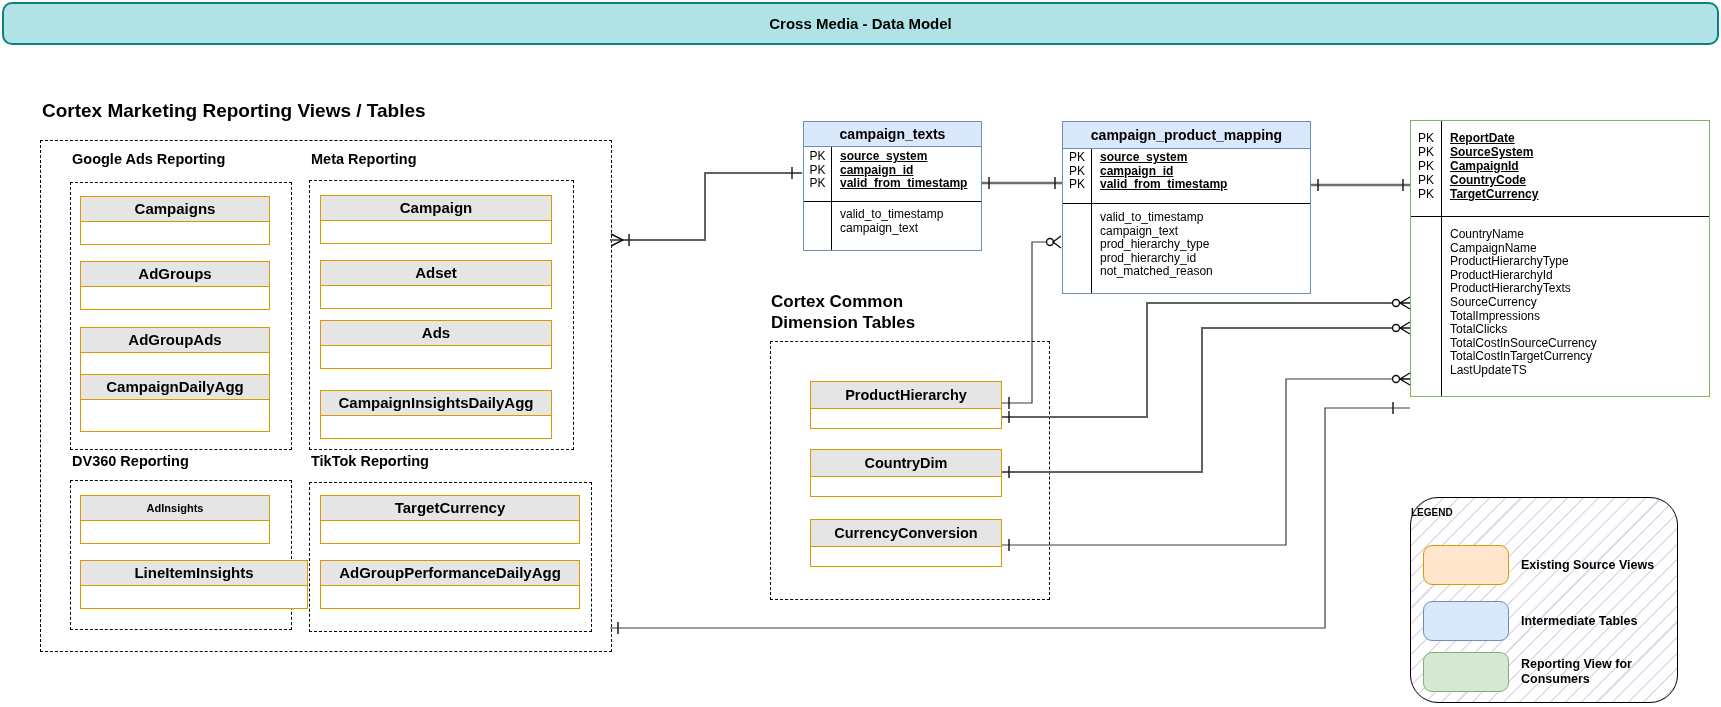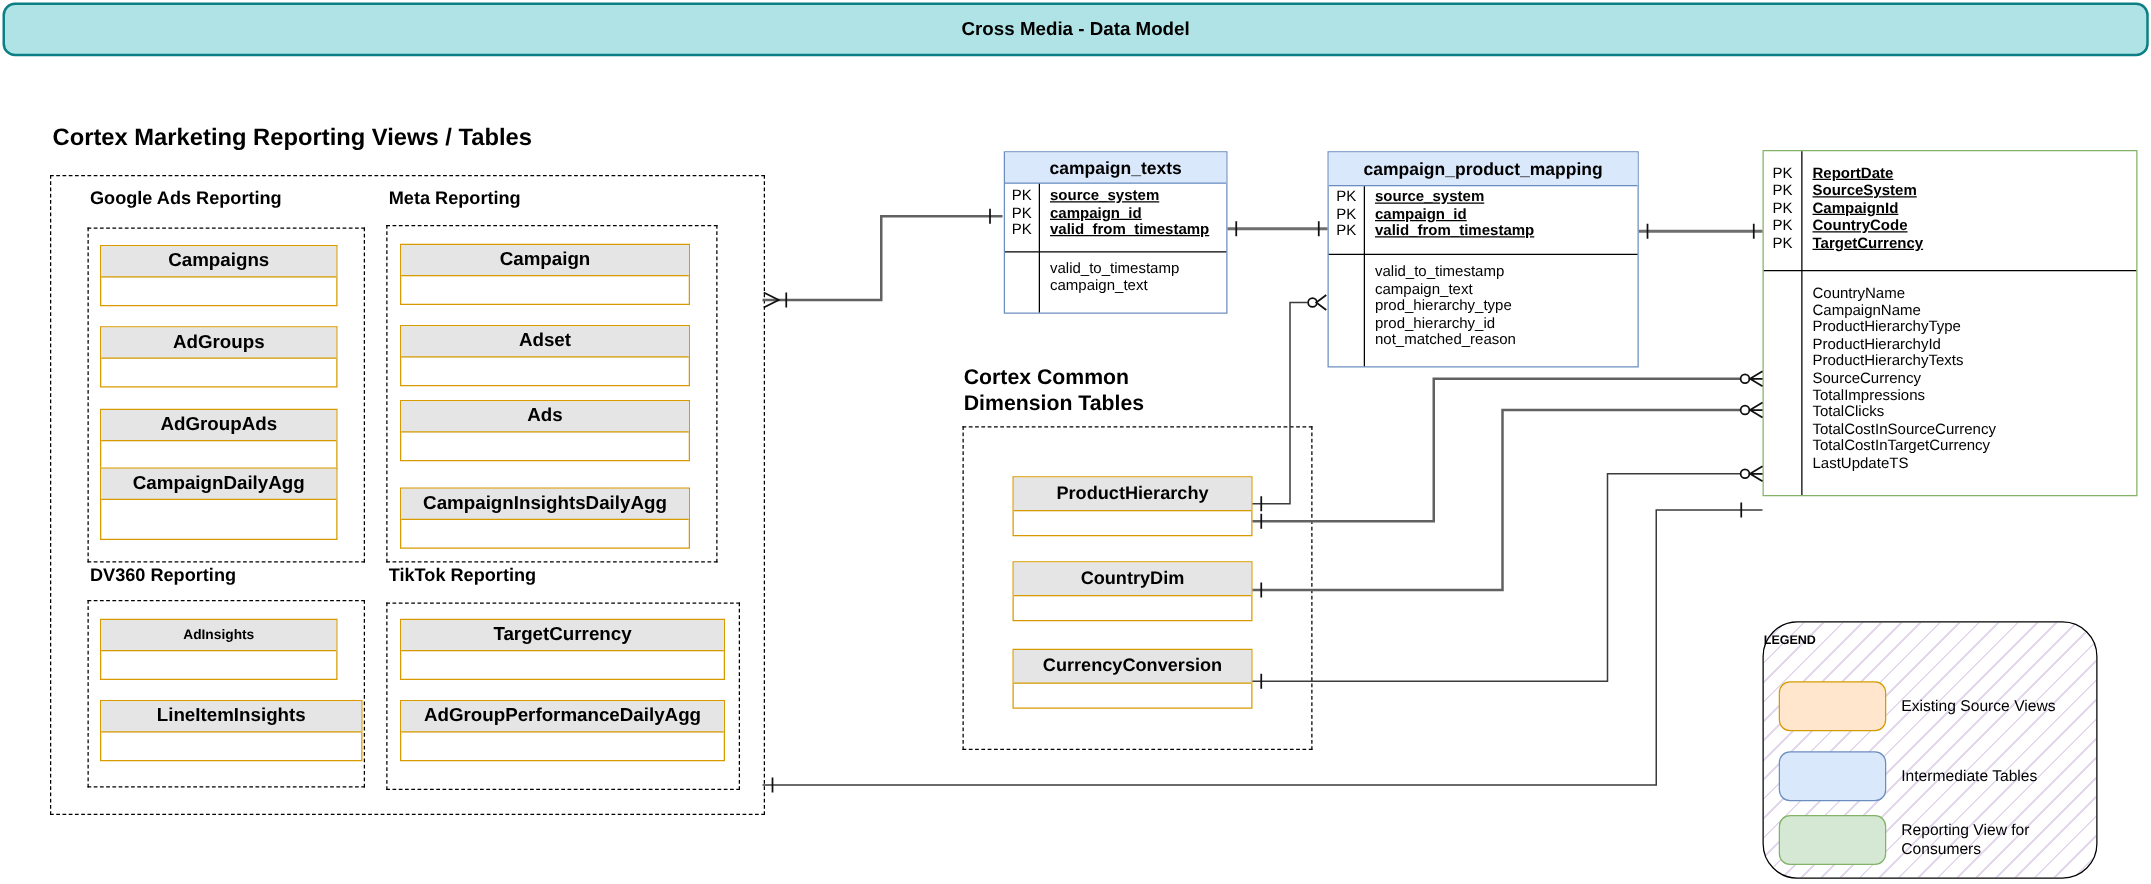--- a/index.html
+++ b/index.html
@@ -44,21 +44,21 @@
   #legend-box{
     left:1410px;top:497px;width:268px;height:206px;border:1.6px solid #000;border-radius:28px;
     background:
       repeating-linear-gradient(135deg, rgba(193,169,214,0.45) 0px, rgba(193,169,214,0.45) 1.5px, transparent 1.5px, transparent 11px),
       #fff;
     box-sizing:border-box;
   }
   #legend-title{left:0;right:0;top:9px;text-align:left;font-weight:bold;font-size:10px;}
   .legend-swatch{left:12px;width:86px;height:40px;border-radius:9px;box-sizing:border-box;}
   .legend-label{left:110px;width:148px;height:40px;display:flex;align-items:center;
-    font-weight:normal;font-size:12.5px;line-height:15px;}
+    font-weight:bold;font-size:12.5px;line-height:15px;}
   
   #wires{left:0;top:0;pointer-events:none;}
   .c-thin{stroke:#3b3b3b;stroke-width:1.2;fill:none;}
   .c-med{stroke:#616161;stroke-width:2;fill:none;}
   .c-thick{stroke:#6e6e6e;stroke-width:2.4;fill:none;}
   .c-mark{stroke:#111;stroke-width:1.4;fill:none;}
   .c-circle{fill:#fff;stroke:#111;stroke-width:1.4;}
 </style>
 </head>
 <body>
@@ -100,21 +100,21 @@
         <div class="ehead" style="height: 24px; line-height: 24px; font-size: 15px; text-align: center;">Ads</div>
       </div>
       <div class="abs entity" style="left: 320px; top: 390px; width: 232px; height: 49px;">
         <div class="ehead" style="height: 24px; line-height: 24px; font-size: 15px;">CampaignInsightsDailyAgg</div>
       </div>
       <div class="abs group-label" style="left: 72px; top: 453px;">DV360 Reporting</div>
       <div class="abs dashed-box" style="left: 70px; top: 480px; width: 220px; height: 148px;"></div>
       <div class="abs entity" style="left: 80px; top: 495px; width: 190px; height: 49px;">
         <div class="ehead" style="height: 24px; line-height: 24px; font-size: 11px;">AdInsights</div>
       </div>
-      <div class="abs entity" style="left: 80px; top: 560px; width: 210px; height: 49px;">
+      <div class="abs entity" style="left: 80px; top: 560px; width: 228px; height: 49px;">
         <div class="ehead" style="height: 24px; line-height: 24px; font-size: 15px;">LineItemInsights</div>
       </div>
       <div class="abs group-label" style="left: 311px; top: 453px;">TikTok Reporting</div>
       <div class="abs dashed-box" style="left: 309px; top: 482px; width: 281px; height: 148px;"></div>
       <div class="abs entity" style="left: 320px; top: 495px; width: 260px; height: 49px;">
         <div class="ehead" style="height: 24px; line-height: 24px; font-size: 15px;">TargetCurrency</div>
       </div>
       <div class="abs entity" style="left: 320px; top: 560px; width: 260px; height: 49px;">
         <div class="ehead" style="height: 24px; line-height: 24px; font-size: 15px;">AdGroupPerformanceDailyAgg</div>
       </div>

